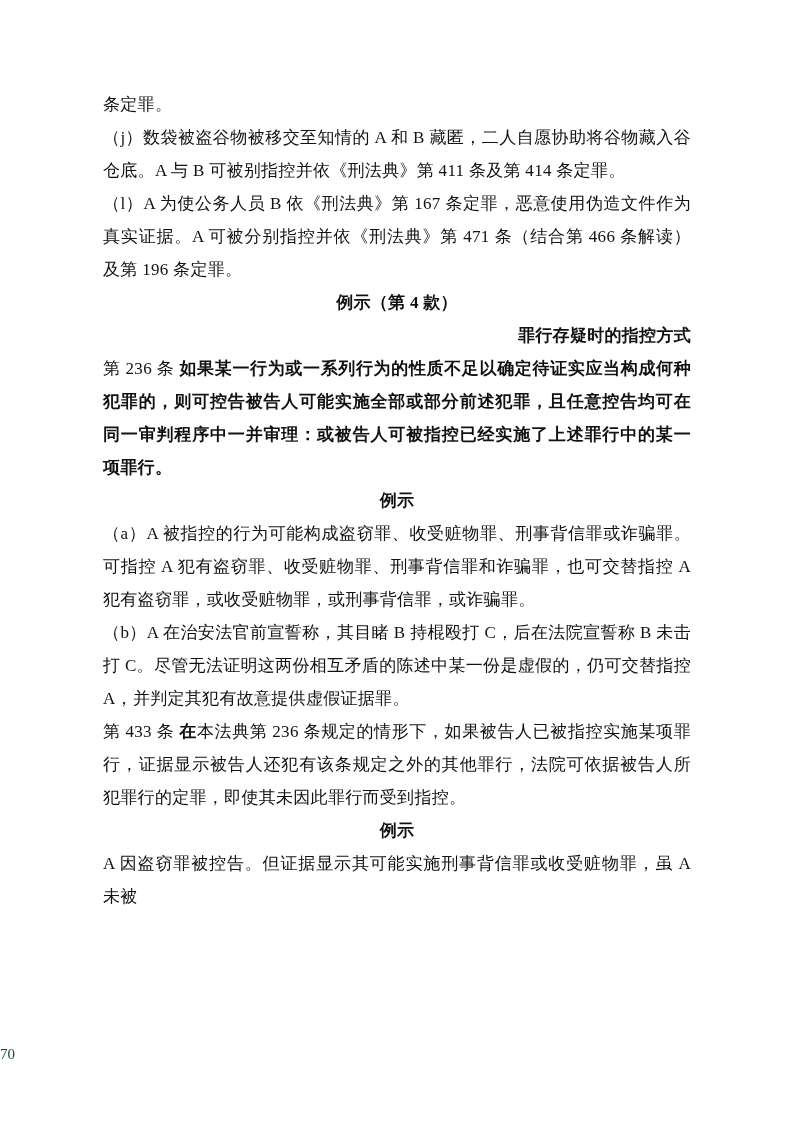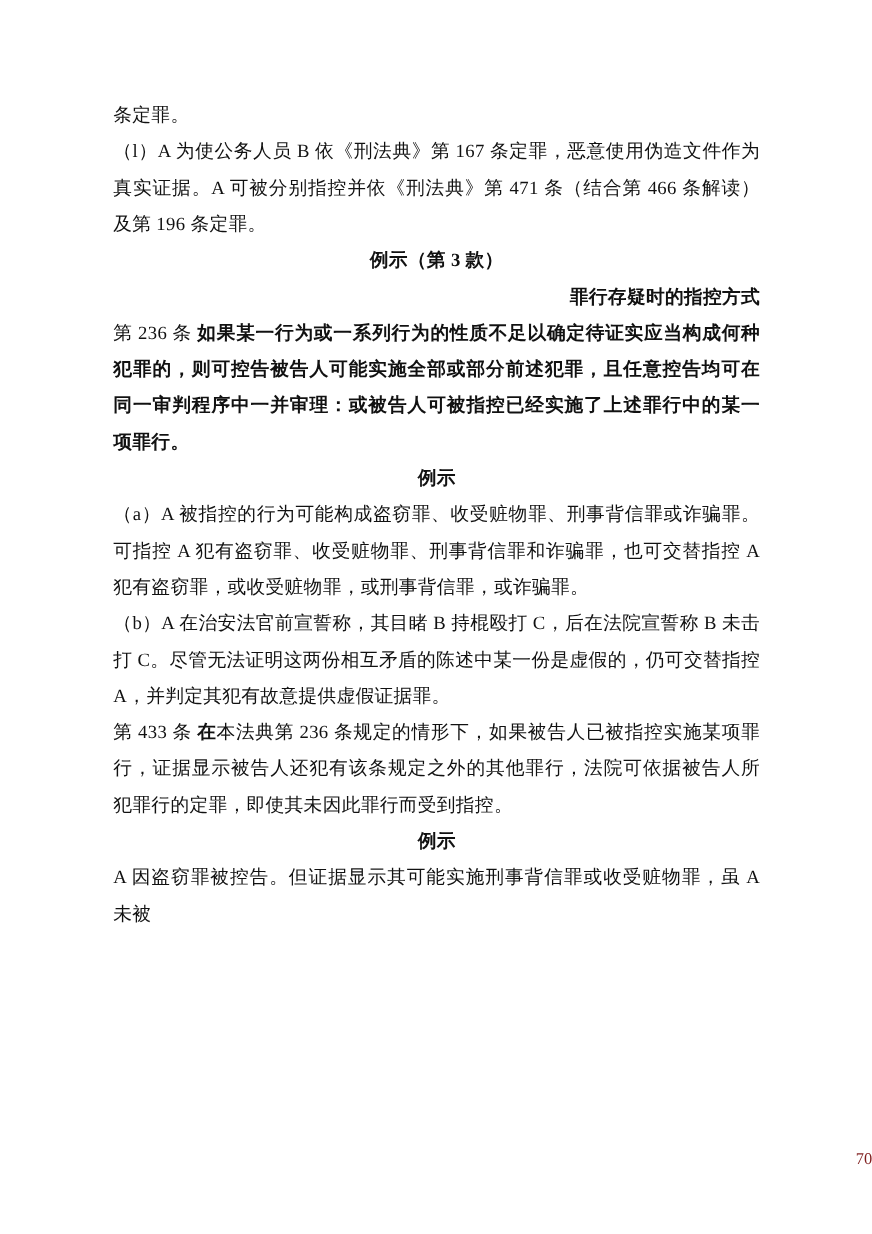--- a/index.html
+++ b/index.html
@@ -40,34 +40,35 @@
     font-weight: bold;
     text-indent: 45px;
     text-align: right;
   }
   .b { font-weight: bold; }
   .footer {
     position: absolute;
     left: 0;
     right: 0;
     top: 1044px;
-    text-align: right;
+    text-align: left;
     font-size: 15px;
     line-height: 20px;
-    color: #7f1d1d;
+    color: #14532d;
   }
 </style>
 </head>
 <body>
 
 <div class="page">
   <div class="doc-body">
       <p class="para">条定罪。</p>
+      <p class="para">（j）数袋被盗谷物被移交至知情的 A 和 B 藏匿，二人自愿协助将谷物藏入谷仓底。A 与 B 可被别指控并依《刑法典》第 411 条及第 414 条定罪。</p>
       <p class="para">（l）A 为使公务人员 B 依《刑法典》第 167 条定罪，恶意使用伪造文件作为真实证据。A 可被分别指控并依《刑法典》第 471 条（结合第 466 条解读）及第 196 条定罪。</p>
-      <p class="heading-center">例示（第 3 款）</p>
+      <p class="heading-center">例示（第 4 款）</p>
       <p class="heading-indent">罪行存疑时的指控方式</p>
       <p class="article"><span>第 236 条 </span><span class="b">如果某一行为或一系列行为的性质不足以确定待证实应当构成何种犯罪的，则可控告被告人可能实施全部或部分前述犯罪，且任意控告均可在同一审判程序中一并审理：或被告人可被指控已经实施了上述罪行中的某一项罪行。</span></p>
       <p class="heading-center">例示</p>
       <p class="para">（a）A 被指控的行为可能构成盗窃罪、收受赃物罪、刑事背信罪或诈骗罪。可指控 A 犯有盗窃罪、收受赃物罪、刑事背信罪和诈骗罪，也可交替指控 A 犯有盗窃罪，或收受赃物罪，或刑事背信罪，或诈骗罪。</p>
       <p class="para">（b）A 在治安法官前宣誓称，其目睹 B 持棍殴打 C，后在法院宣誓称 B 未击打 C。尽管无法证明这两份相互矛盾的陈述中某一份是虚假的，仍可交替指控 A，并判定其犯有故意提供虚假证据罪。</p>
       <p class="article"><span>第 433 条 </span><span class="b">在</span><span>本法典第 236 条规定的情形下，如果被告人已被指控实施某项罪行，证据显示被告人还犯有该条规定之外的其他罪行，法院可依据被告人所犯罪行的定罪，即使其未因此罪行而受到指控。</span></p>
       <p class="heading-center">例示</p>
       <p class="para">A 因盗窃罪被控告。但证据显示其可能实施刑事背信罪或收受赃物罪，虽 A 未被</p>
     </div>
   <div class="footer">70</div>

